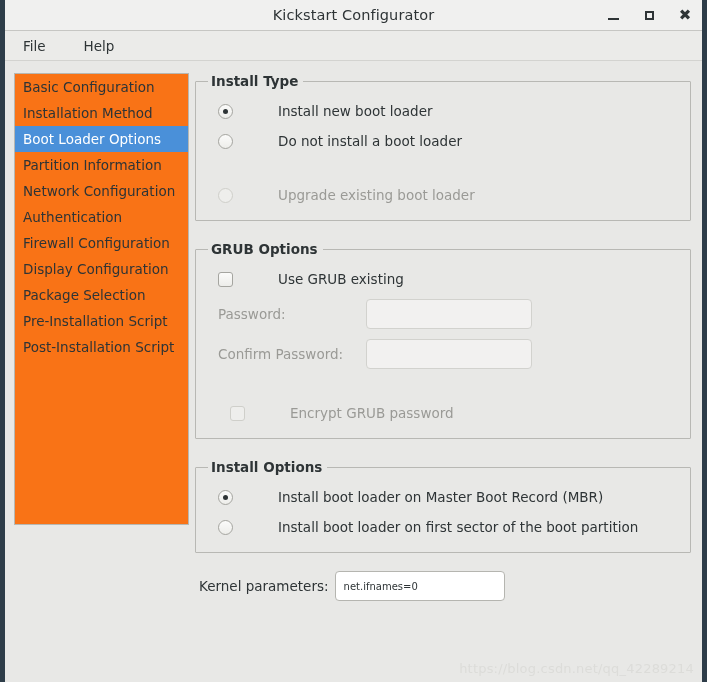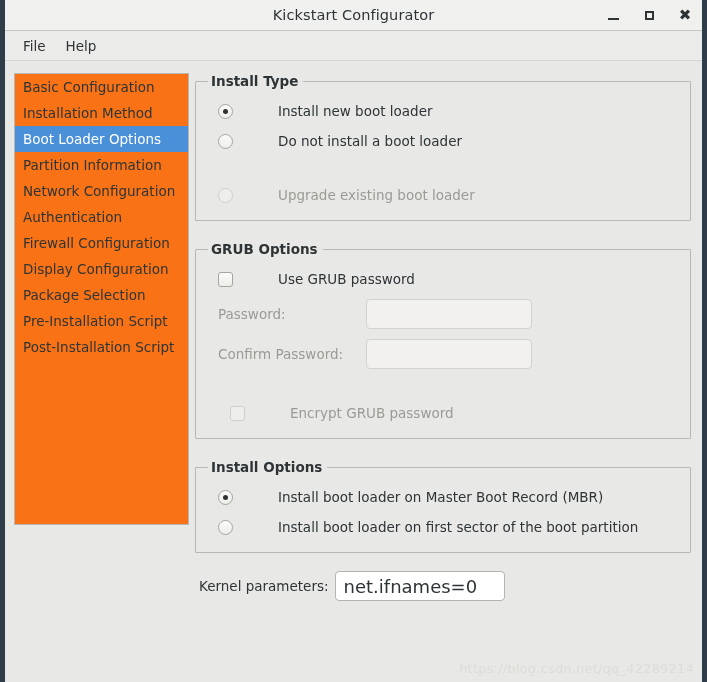--- a/index.html
+++ b/index.html
@@ -82,21 +82,21 @@
 
   
   .menubar {
     height: 29px;
     flex: 0 0 29px;
     background: #ebebe9;
     border-bottom: 1px solid #d3d3d0;
     display: flex;
     align-items: center;
     padding-left: 8px;
-    gap: 0;
+    gap: 18px;
   }
   .menu-item {
     font-size: 13.5px;
     color: #2e3436;
     padding: 3px 10px;
     cursor: default;
   }
 
   
   .content {
@@ -263,21 +263,21 @@
     margin-right: 6px;
   }
   .kernel-input {
     width: 170px;
     height: 30px;
     box-sizing: border-box;
     border: 1px solid #b5b5b0;
     border-radius: 4px;
     background: #ffffff;
     font-family: "DejaVu Sans", "Liberation Sans", sans-serif;
-    font-size: 18px;
+    font-size: 10px;
     color: #2e3436;
     padding: 0 8px;
     outline: none;
   }
 
   
   .watermark {
     position: absolute;
     right: 8px;
     bottom: 6px;
@@ -348,21 +348,21 @@
           <span class="radio disabled"></span>
           <span class="opt-label dim">Upgrade existing boot loader</span>
         </div>
       </fieldset>
 
       <fieldset class="group">
         <legend>GRUB Options</legend>
 
         <div class="opt-row">
           <span class="checkbox"></span>
-          <span class="opt-label">Use GRUB password</span>
+          <span class="opt-label">Use GRUB existing</span>
         </div>
 
         <div class="pw-row">
           <span class="pw-label">Password:</span>
           <input class="pw-input" type="password" disabled="" value="" style="">
         </div>
 
         <div class="pw-row">
           <span class="pw-label">Confirm Password:</span>
           <input class="pw-input" type="password" disabled="" value="" style="">

